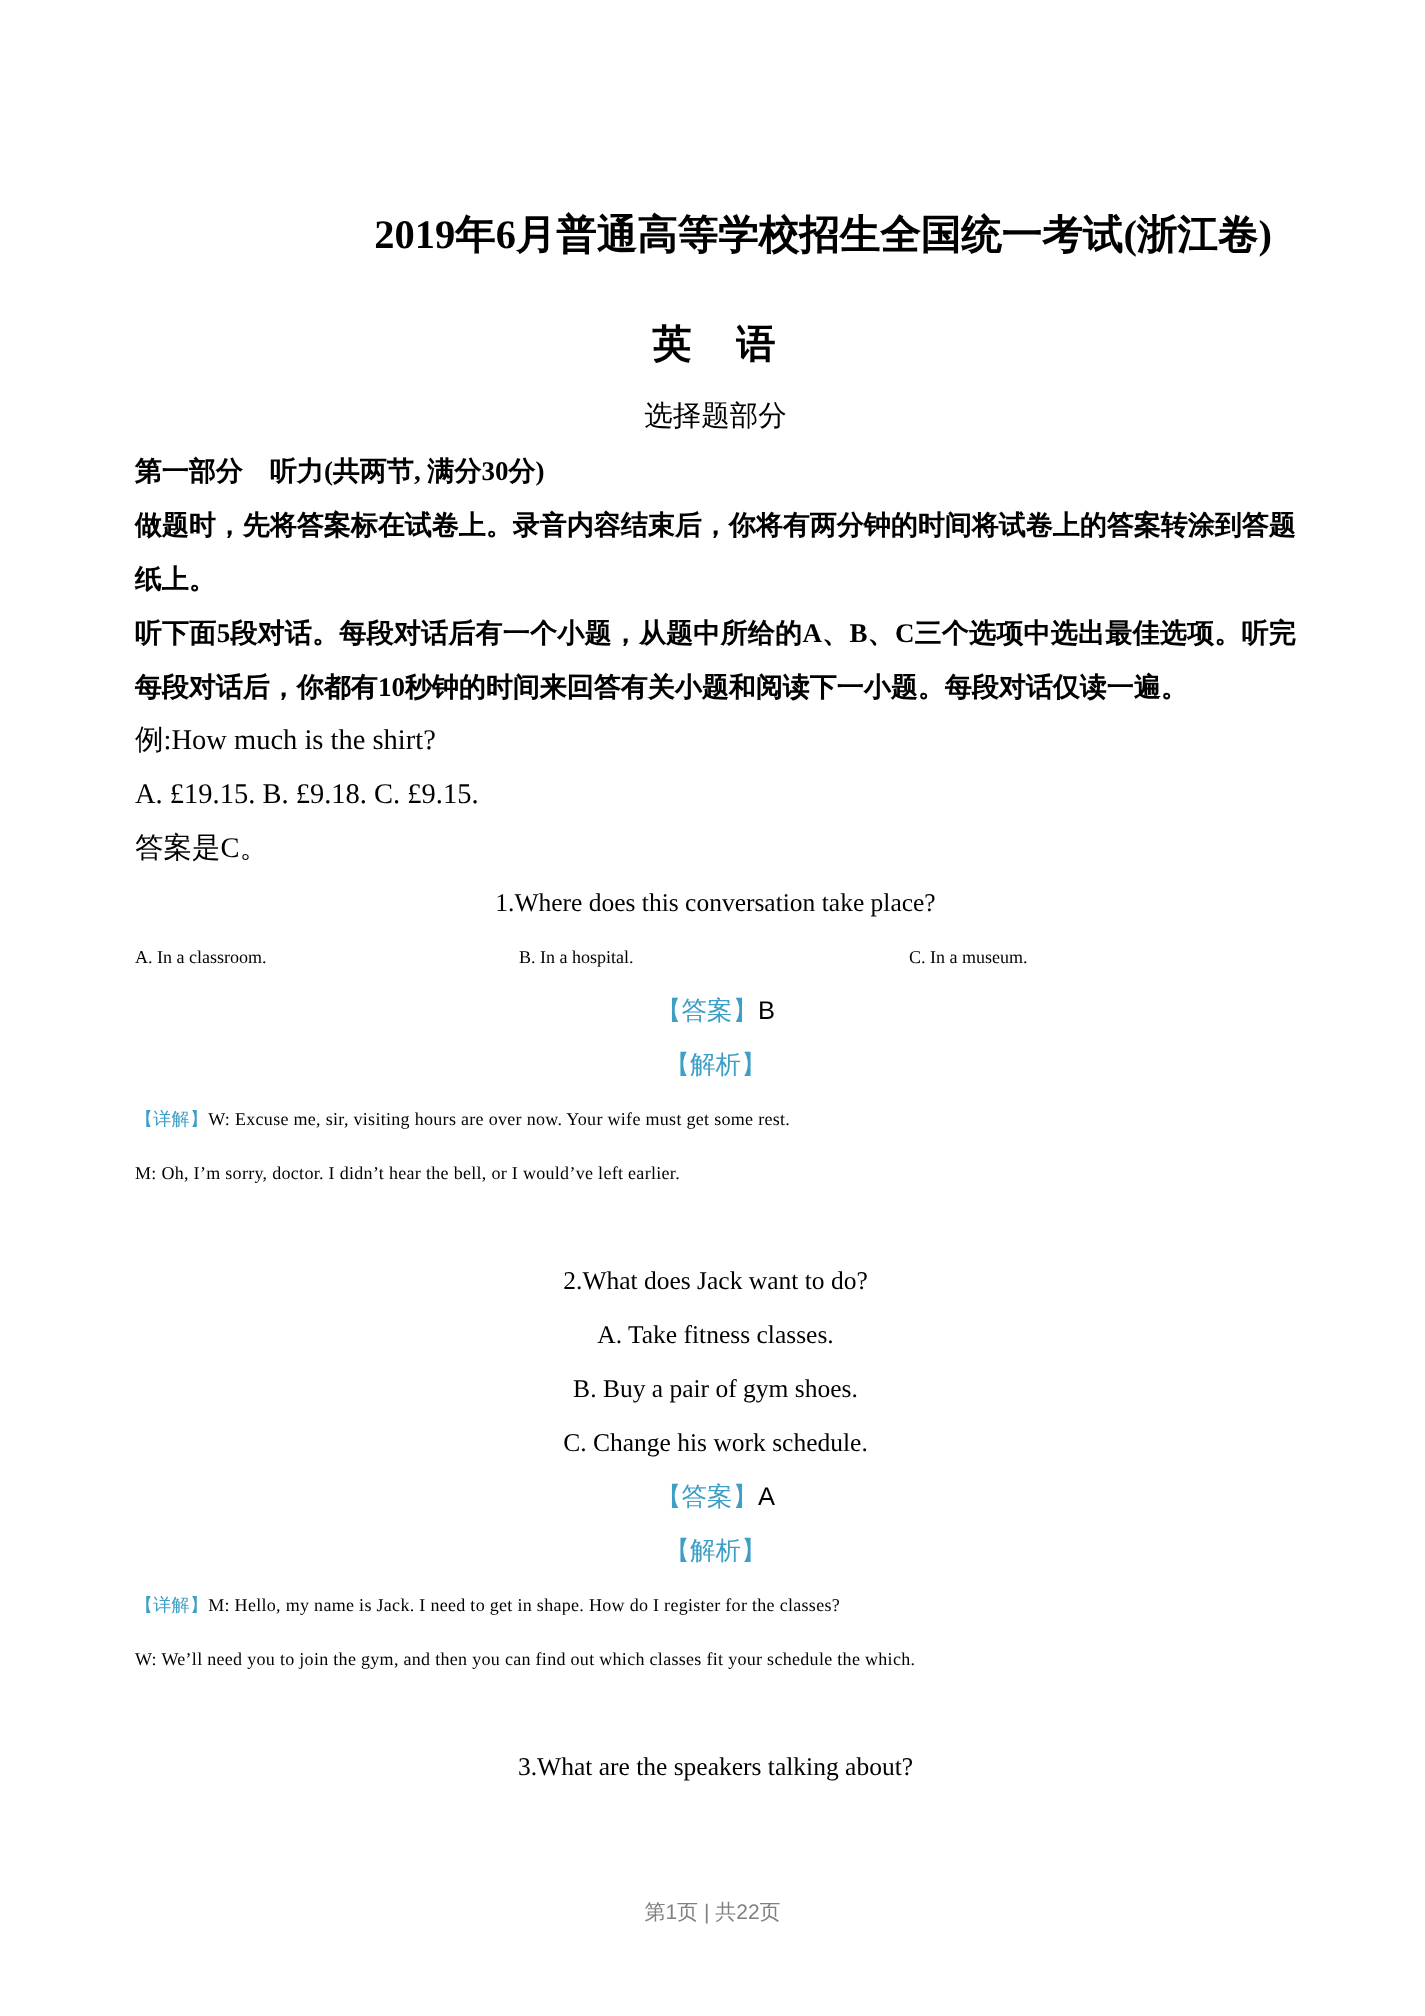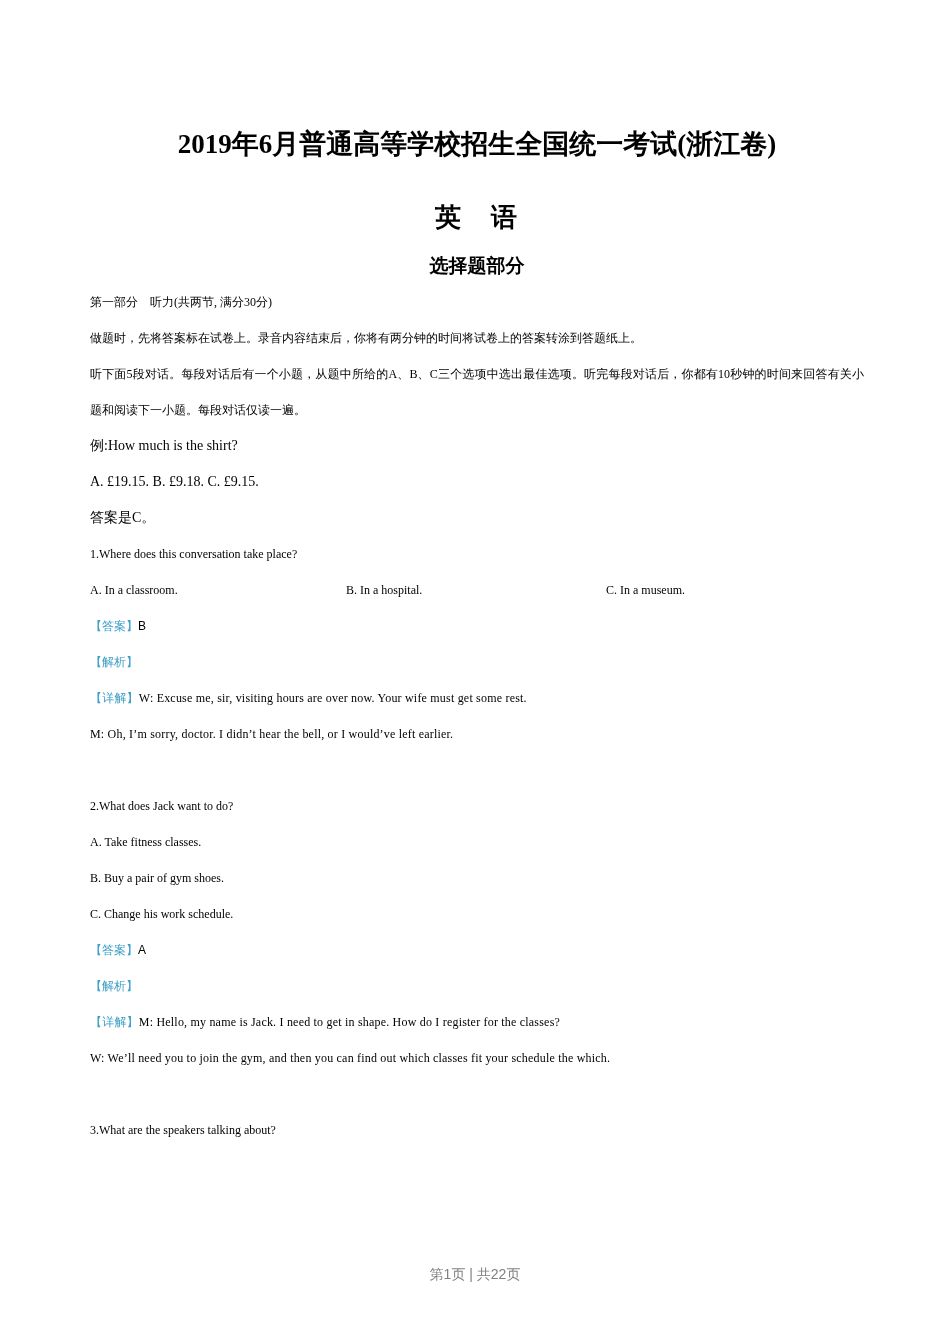--- a/index.html
+++ b/index.html
@@ -10,36 +10,36 @@
     background: #ffffff;
     font-family: "Liberation Serif", "DejaVu Serif", serif;
     color: #000;
     position: relative;
     overflow: hidden;
   }
   .page { width: 950px; height: 1344px; position: relative; }
   .content { padding: 118px 86px 0 90px; }
 
   .title {
-    font-size: 27px; font-weight: bold; text-align: center;
-    margin: 4px; line-height: 44px;
+    font-size: 27px; font-weight: bold; text-align: right;
+    margin: 16px; line-height: 44px;
   }
   .subject {
     font-size: 26px; font-weight: bold; text-align: center;
     margin: 32px 0 0 0; line-height: 40px; letter-spacing: 2px;
   }
   .section-part {
-    font-size: 19px; font-weight: bold; text-align: center;
+    font-size: 19px; font-weight: normal; text-align: center;
     margin: 10px 0 0 0; line-height: 36px;
   }
 
   p { margin: 0; line-height: 36px; }
-  .cn-bold { font-size: 12px; font-weight: normal; text-align: justify; }
-  .en { font-size: 14px; }
-  .q { font-size: 12px; }
+  .cn-bold { font-size: 18px; font-weight: bold; text-align: justify; }
+  .en { font-size: 19px; }
+  .q { font-size: 17px; text-align: center; }
   .detail { font-size: 12px; letter-spacing: 0.2px; }
 
   .options-row {
     display: grid;
     grid-template-columns: 256px 260px auto;
     font-size: 12px; line-height: 36px;
   }
   .accent { color: var(--accent); }
   .answer-letter { font-family: "Liberation Sans", "DejaVu Sans", sans-serif; }
   .gap { height: 36px; }

